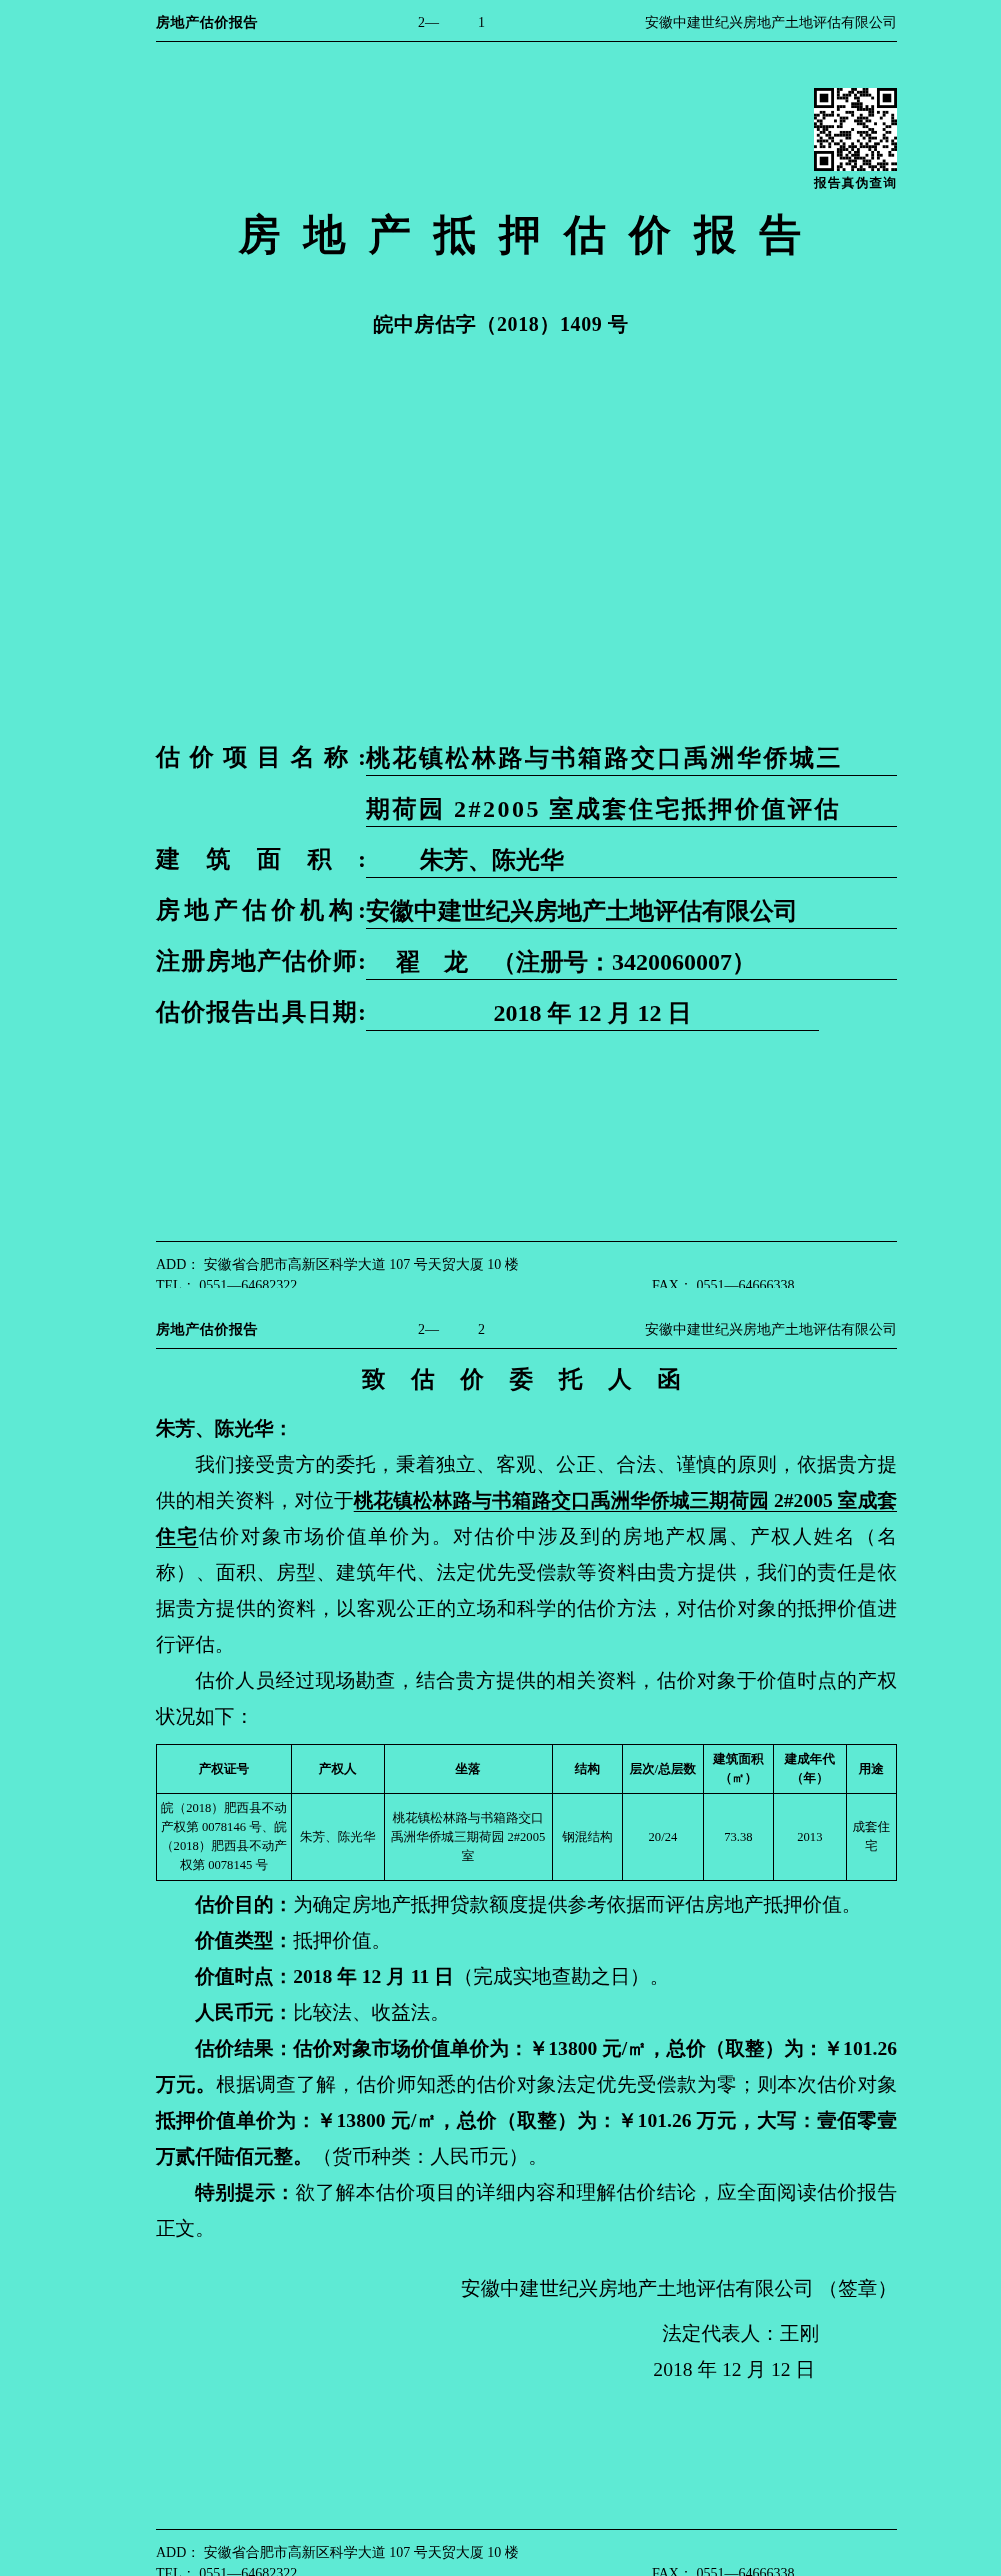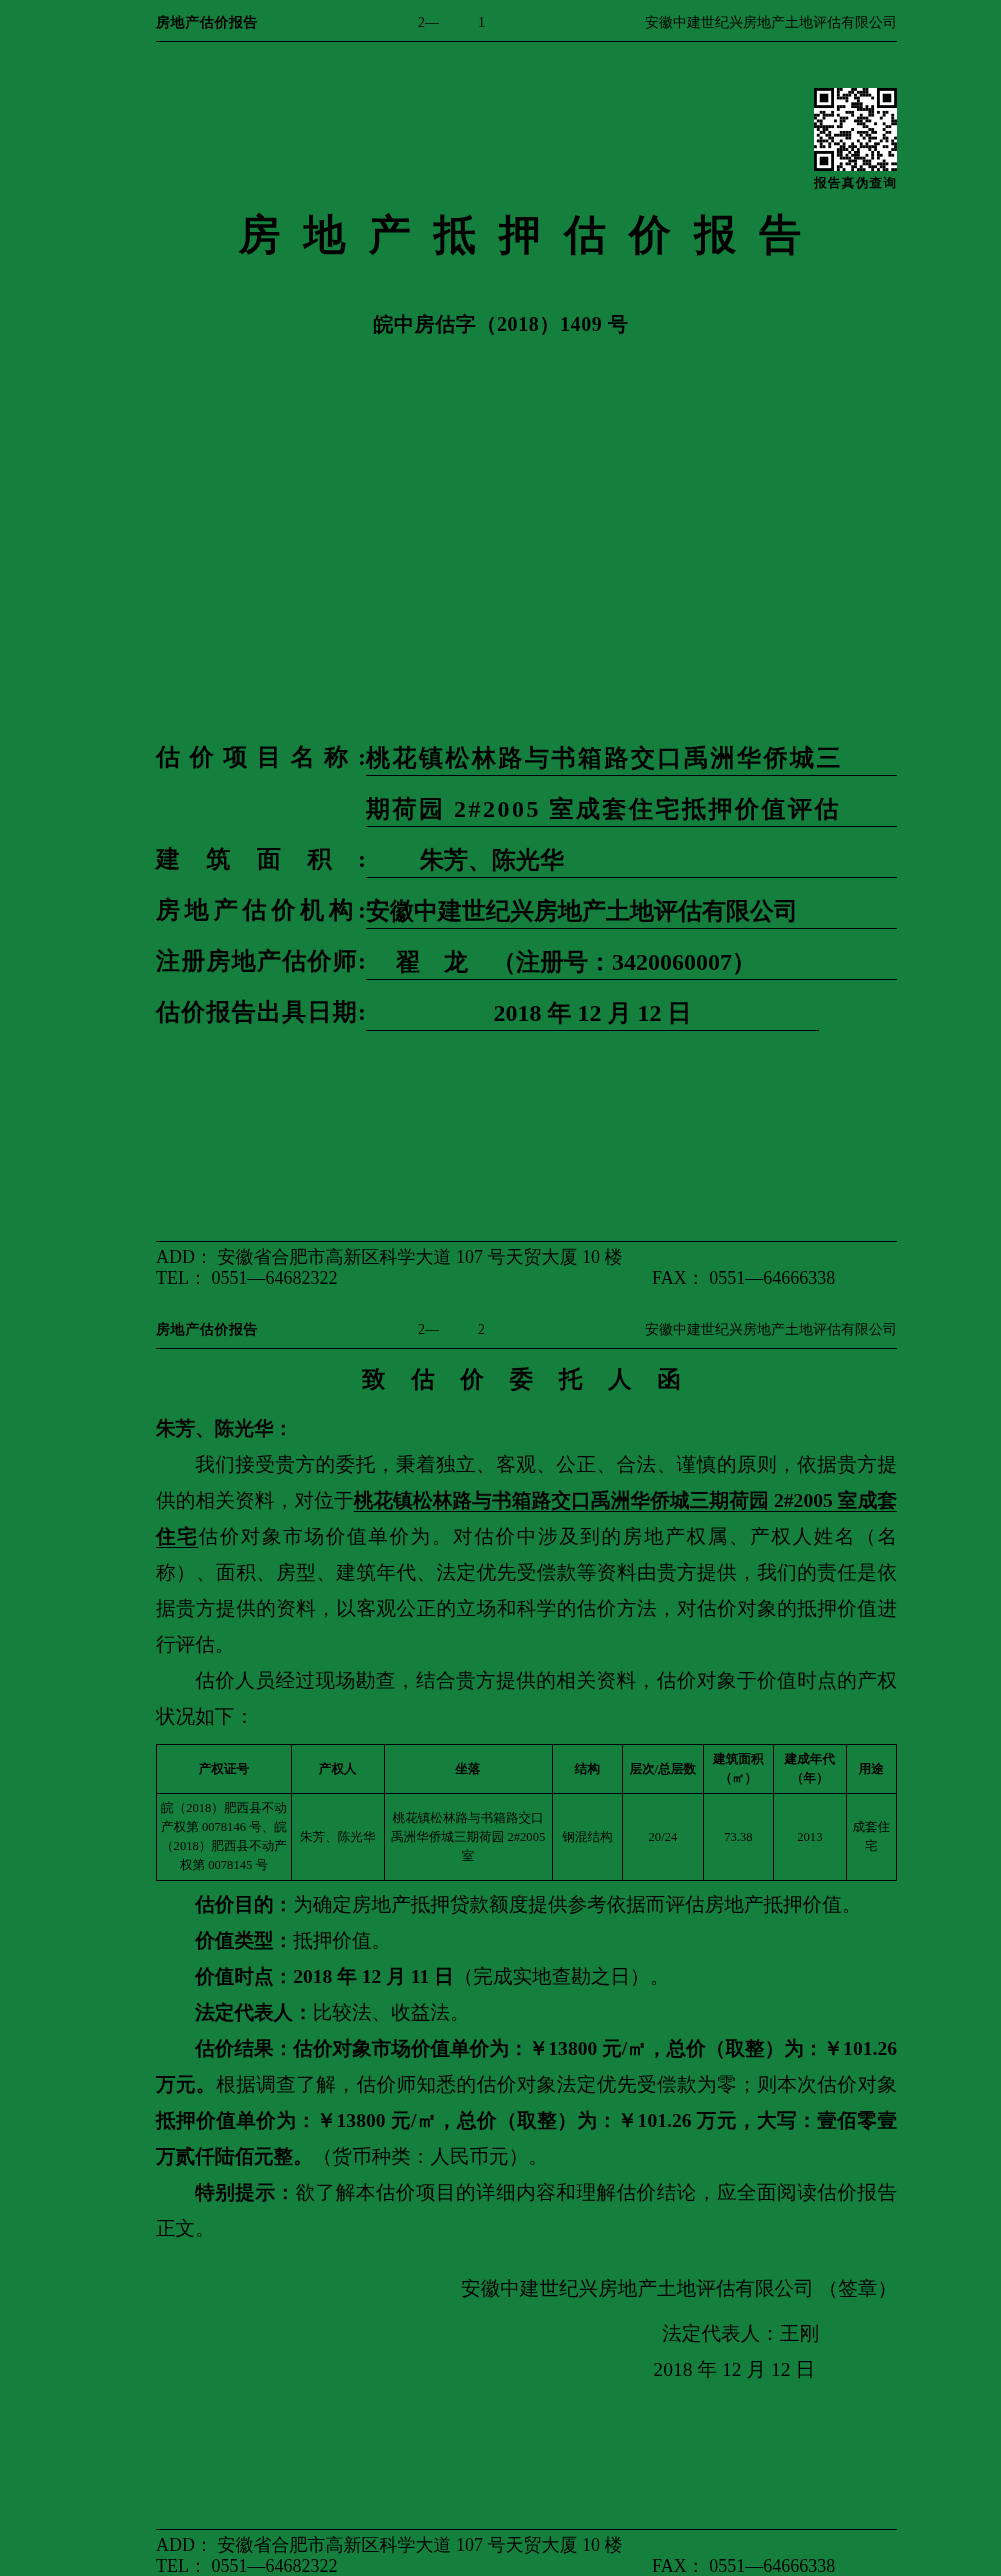--- a/index.html
+++ b/index.html
@@ -1,37 +1,37 @@
 <!DOCTYPE html>
 <html style="font-size:10px"><head>
 <meta charset="utf-8">
 <style>
   * { margin:0; padding:0; box-sizing:border-box; }
   html,body { background:#ffffff; }
   body {
     width:1002px; height:2576px; margin:0 auto; position:relative;
     font-family:"Liberation Serif","DejaVu Serif",serif; color:#000;
   }
-  .page { position:relative; width:1002px; height:1288px; background:#15803d; overflow:hidden;text-decoration:underline; }
+  .page { position:relative; width:1002px; height:1288px; background:#5eead4; overflow:hidden;text-decoration:underline; }
 
   
   .page-head {
     position:absolute; left:156px; right:105px;
     display:flex; justify-content:space-between; align-items:flex-end;
     border-bottom:1.3px solid #000; padding-bottom:8.8px;
     font-size:14px; line-height:17.7px;
   }
   .page1 .page-head { top:14px; }
   .page2 .page-head { top:33px; }
   .head-left { font-weight:bold; letter-spacing:0.6px; }
   .head-center { display:flex; gap:39px; }
   .page-foot {
     position:absolute; left:156px; right:105px; top:1241px;
-    border-top:1.3px solid #000; padding-top:5px;
-    font-size:18px; line-height:21px;
+    border-top:1.3px solid #000; padding-top:12px;
+    font-size:14px; line-height:21px;
   }
   .foot-line2 { position:relative; }
   .foot-fax { position:absolute; left:496px; top:0; }
 
   
   .qr-block { position:absolute; top:88px; right:105px; width:83px; text-align:center; }
   .qr-box { width:83px; height:83px; }
   .qr-caption { margin-top:3.8px; font-size:12.6px; font-weight:bold; letter-spacing:1.3px; white-space:nowrap; }
 
   .report-title {
@@ -503,21 +503,21 @@
     <div class="para">
       <span class="b">估价目的：</span><span>为确定房地产抵押贷款额度提供参考依据而评估房地产抵押价值。</span>
     </div>
     <div class="para">
       <span class="b">价值类型：</span><span>抵押价值。</span>
     </div>
     <div class="para">
       <span class="b">价值时点：</span><span class="b">2018 年 12 月 11 日</span><span>（完成实地查勘之日）。</span>
     </div>
     <div class="para">
-      <span class="b">法定代表人：</span><span>比较法、收益法。</span>
+      <span class="b">人民币元：</span><span>比较法、收益法。</span>
     </div>
     <div class="para">
       <span class="b">估价结果：估价对象市场价值单价为：￥13800 元/㎡，总价（取整）为：￥101.26 万元。</span><span>根据调查了解，估价师知悉的估价对象法定优先受偿款为零；则本次估价对象</span><span class="b">抵押价值单价为：￥13800 元/㎡，总价（取整）为：￥101.26 万元，大写：壹佰零壹万贰仟陆佰元整。</span><span>（货币种类：人民币元）。</span>
     </div>
     <div class="para">
       <span class="b">特别提示：</span><span>欲了解本估价项目的详细内容和理解估价结论，应全面阅读估价报告正文。</span>
     </div>
 
     <div class="sign">
       <div>安徽中建世纪兴房地产土地评估有限公司 （签章）</div>

